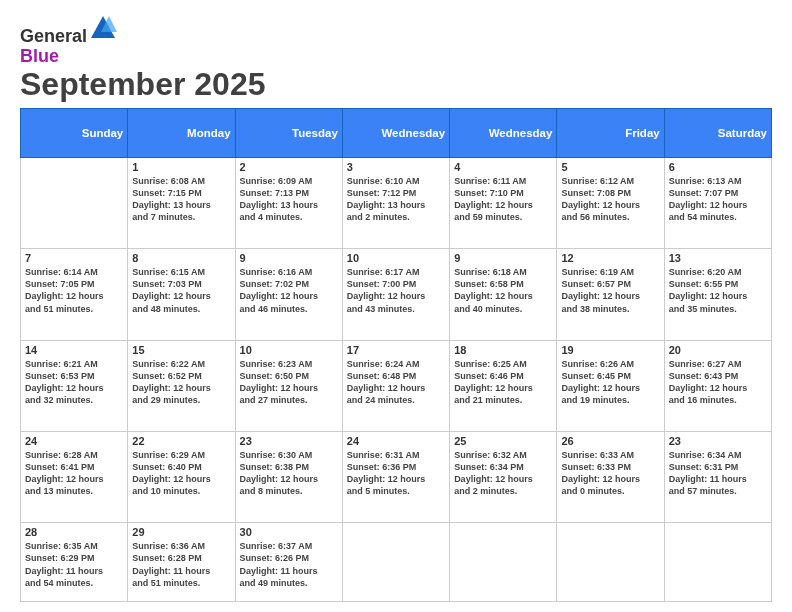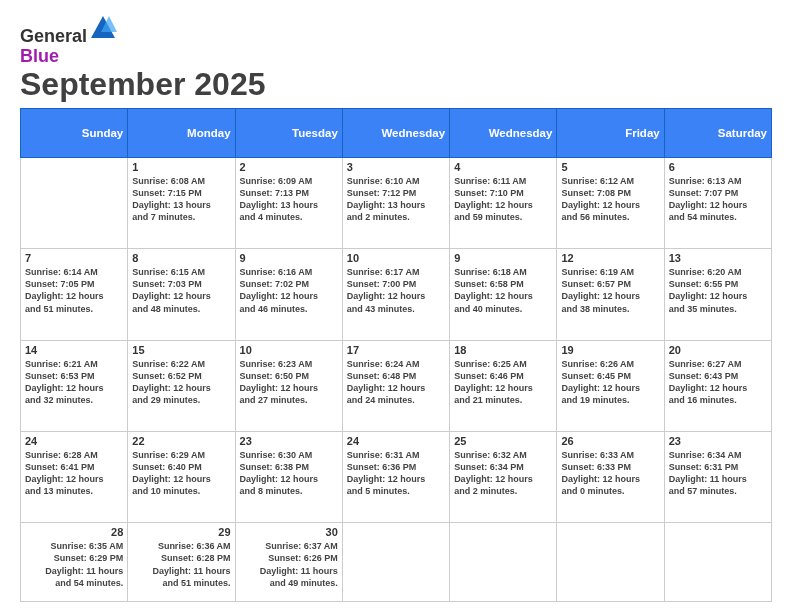--- a/index.html
+++ b/index.html
@@ -85,21 +85,20 @@
       margin-bottom: 2px;
     }
     tbody tr td .cell-info {
       font-size: 9px;
       line-height: 1.35;
       color: #444;
       font-weight: bold;
     }
     tbody tr:last-child td {
       height: 74px;
-      text-align: right;
     }
   </style>
 </head>
 <body>
 
 <div class="page">
   <div class="header">
     <div class="logo">
       <div>
         <div class="logo-text">

